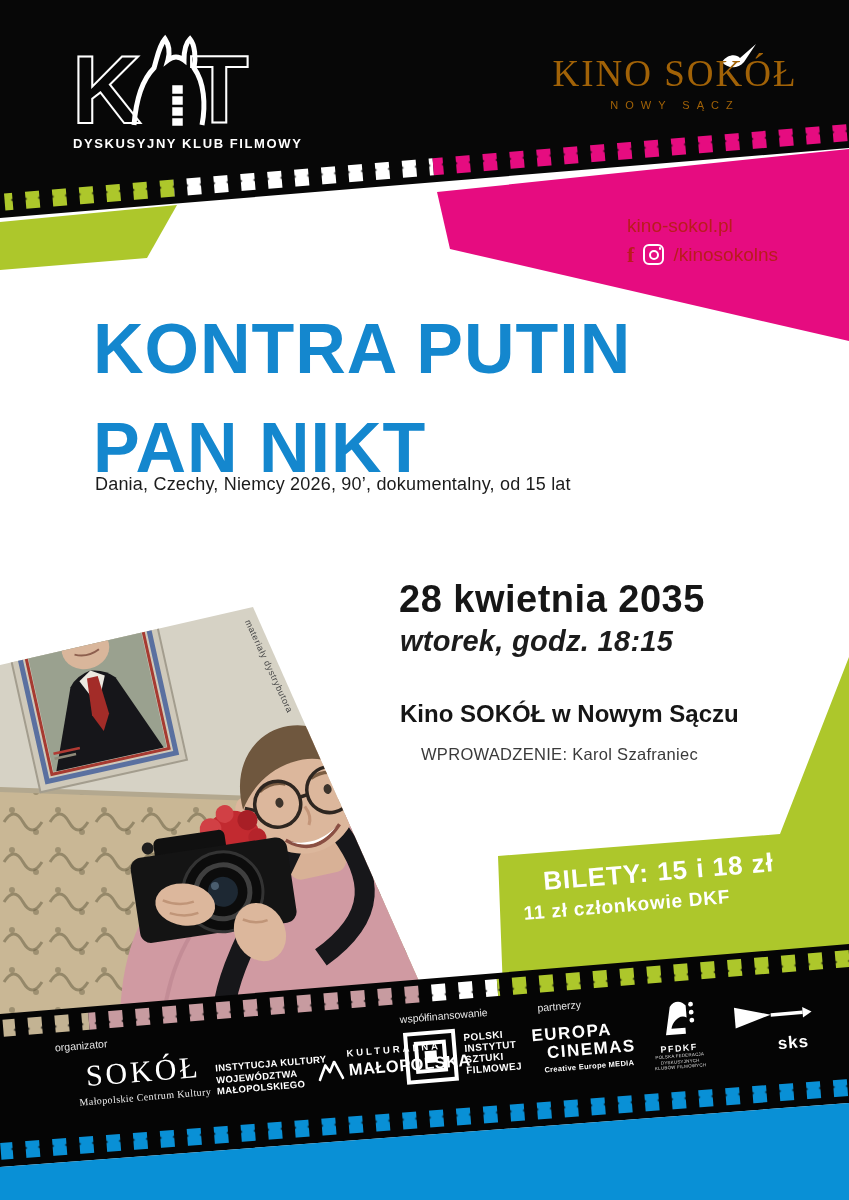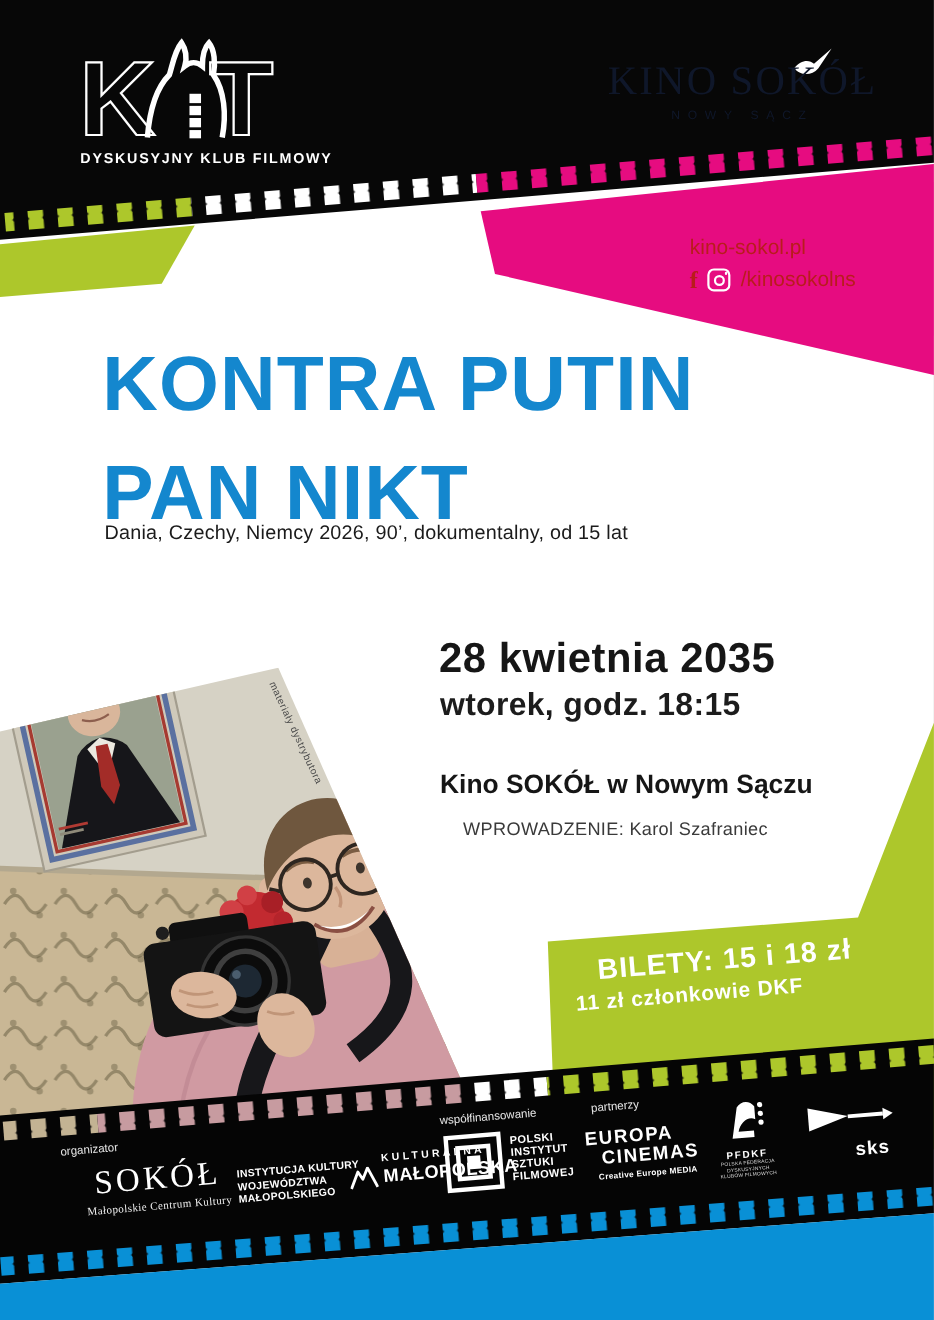--- a/index.html
+++ b/index.html
@@ -3,35 +3,35 @@
 <meta charset="utf-8">
 <style>
   html,body{margin:0;padding:0;background:#888;}
   .poster{position:relative;width:849px;height:1200px;background:#fff;overflow:hidden;
           font-family:"Liberation Sans",sans-serif;}
   .abs{position:absolute;}
   svg text{font-family:"Liberation Sans",sans-serif;}
 
   
   .dkf-label{left:73px;top:136px;color:#fff;font-size:13px;font-weight:bold;letter-spacing:1.6px;text-align:center;}
-  .kino-logo{left:545px;top:52px;width:260px;text-align:center;color:#0f172a;}
+  .kino-logo{left:545px;top:52px;width:260px;text-align:center;color:#a16207;}
   .kino-title{font-family:"Liberation Serif",serif;font-size:37px;letter-spacing:2px;}
   .kino-sub{font-size:11px;letter-spacing:7px;margin-top:4px;}
   .site-block{right:71px;top:212px;color:#b91c1c;font-size:19px;line-height:27px;}
   .social-row{display:flex;align-items:center;justify-content:flex-end;gap:9px;margin-top:2px;}
   .fb{font-family:"Liberation Serif",serif;font-weight:bold;font-size:22px;line-height:20px;}
   .ig{width:17px;height:17px;border:2px solid #fff;border-radius:6px;position:relative;}
   .ig::before{content:"";position:absolute;left:3.5px;top:3.5px;width:6px;height:6px;border:2px solid #fff;border-radius:50%;}
   .ig::after{content:"";position:absolute;right:1px;top:1px;width:2.5px;height:2.5px;background:#fff;border-radius:50%;}
 
   
   .title{left:93px;top:300px;color:#1487CE;font-size:70px;font-weight:bold;letter-spacing:1px;line-height:99px;white-space:nowrap;}
   .film-info{left:95px;top:474px;font-size:18px;color:#1b1b1b;letter-spacing:.2px;text-align:center;}
   .date{left:399px;top:578px;font-size:38px;font-weight:bold;color:#161616;letter-spacing:.5px;}
-  .time{left:400px;top:625px;font-size:29px;font-weight:bold;color:#1c1c1c;letter-spacing:.3px;}
+  .time{left:400px;top:625px;font-size:29px;font-weight:bold;color:#1c1c1c;letter-spacing:.3px;font-style:italic;}
   .venue{left:400px;top:700px;font-size:24px;font-weight:bold;color:#161616;}
   .intro{left:400px;top:745px;font-size:16.5px;color:#3a3a3a;letter-spacing:.3px;margin-left:21px;}
   .credit{left:252px;top:618px;font-size:9px;color:#4a4a4a;transform:rotate(65deg);transform-origin:0 0;letter-spacing:.6px;}
 
   .tickets{left:520px;top:868px;color:#fff;transform:rotate(-4.7deg);transform-origin:0 0;}
   .tickets .t1{font-size:26px;font-weight:bold;margin-left:22px;letter-spacing:1px;}
   .tickets .t2{font-size:19px;font-weight:bold;margin-top:4px;letter-spacing:.8px;}
 
   
   .footer{left:0;top:1014px;width:900px;height:160px;transform:rotate(-4.715deg);transform-origin:0 0;color:#fff;}

